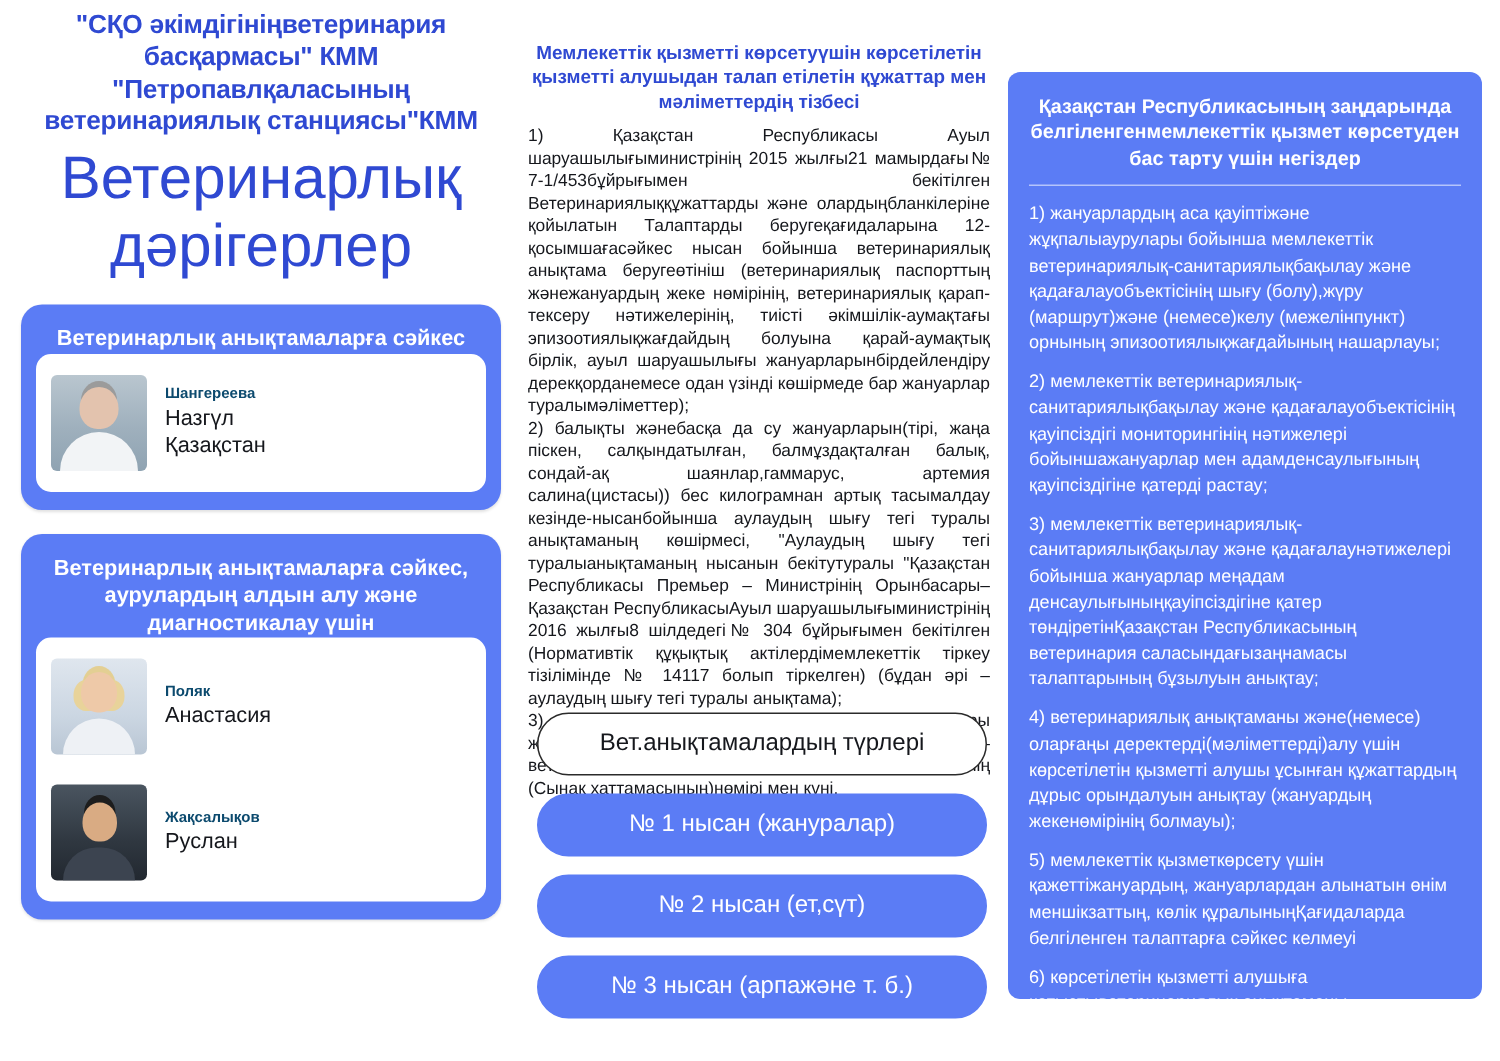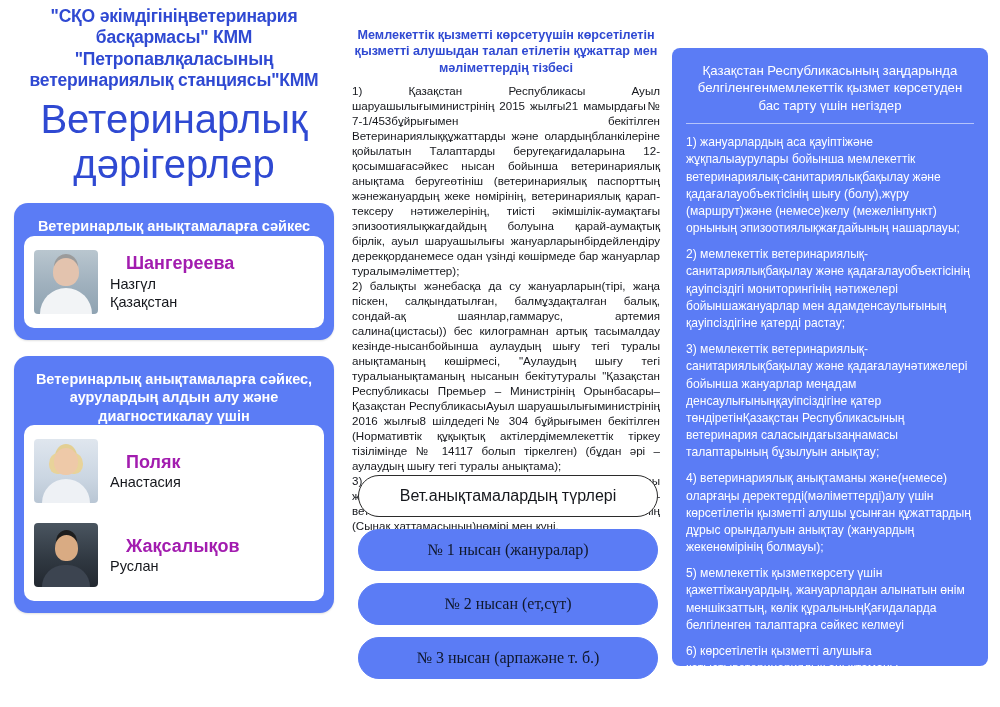--- a/index.html
+++ b/index.html
@@ -141,25 +141,24 @@
   .av-3::after {
     content: "";
     position: absolute;
     left: 8px; bottom: 0;
     width: 48px; height: 22px;
     border-radius: 22px 22px 0 0;
     background: #3c4450;
   }
   .person-text { line-height: 1.25; }
   .person-surname {
-    color: #a21caf;
-    font-weight: bold;
-    font-size: 18px;
+    color: #0c4a6e;
+    font-weight: bold;
+    font-size: 10px;
     display: block;
-    margin-left: 16px;
   }
   .person-name {
     color: #15171c;
     font-size: 14.5px;
     display: block;
   }
   .person-name .ln { display: block; }
 
   
   .col-mid {
@@ -197,41 +196,40 @@
     padding: 11px 6px;
     margin-bottom: 12px;
   }
   .pill-white {
     background: #ffffff;
     border: 1.5px solid #2b2b2b;
     color: #15171c;
   }
   .pill-blue {
     background: #5b7cf5;
-    color: #0f172a;
+    color: #ffffff;
     border: 1.5px solid #5b7cf5;
-    font-family: Liberation Serif, serif;
   }
 
   
   .col-right {
     position: absolute;
     left: 672px;
     top: 48px;
     width: 316px;
     height: 618px;
     background: #5b7cf5;
     border-radius: 8px;
     padding: 14px 14px 8px 14px;
     box-sizing: border-box;
     overflow: hidden;
   }
   .right-title {
     color: #ffffff;
-    font-weight: normal;
+    font-weight: bold;
     font-size: 13.2px;
     text-align: center;
     line-height: 1.32;
     padding-bottom: 9px;
   }
   .right-divider {
     height: 1px;
     background: rgba(255,255,255,0.55);
     margin: 0 0 10px 0;
   }

